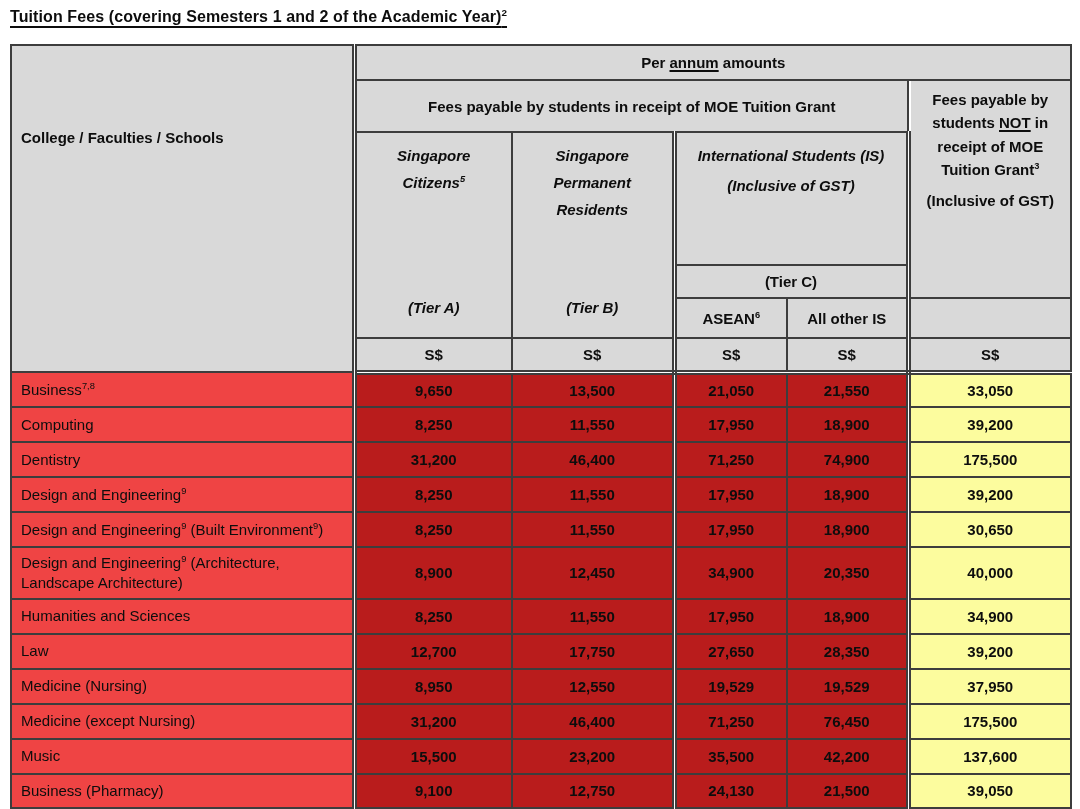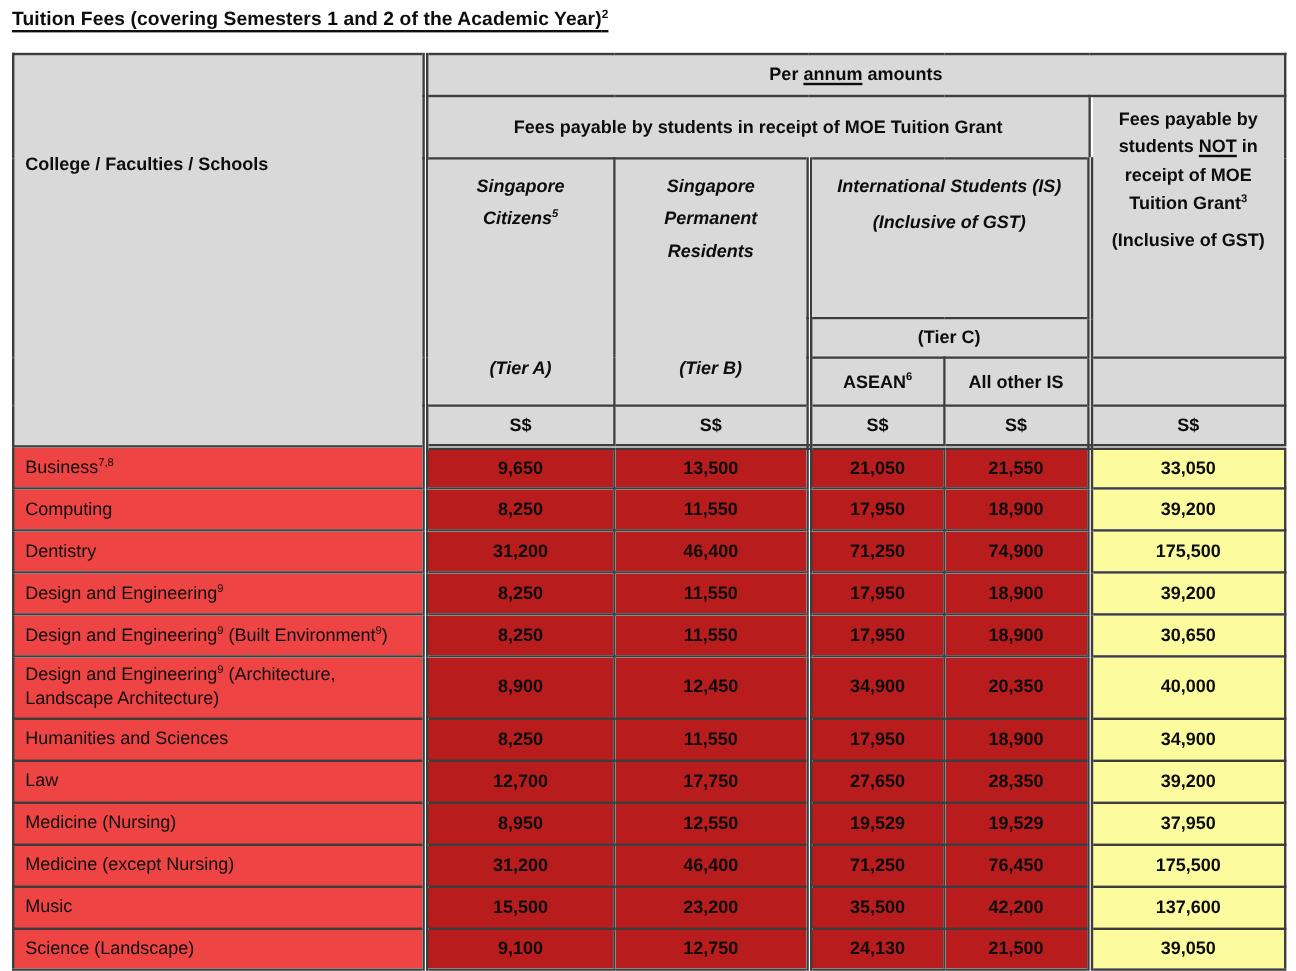--- a/index.html
+++ b/index.html
@@ -231,21 +231,21 @@
       </tr>
       <tr class="data-row">
         <td class="label-cell dbl-r">Music</td>
         <td class="val-cell">15,500</td>
         <td class="val-cell dbl-r">23,200</td>
         <td class="val-cell">35,500</td>
         <td class="val-cell dbl-r">42,200</td>
         <td class="val-cell val-hl">137,600</td>
       </tr>
       <tr class="data-row">
-        <td class="label-cell dbl-r">Science (Landscape)</td>
+        <td class="label-cell dbl-r">Business (Pharmacy)</td>
         <td class="val-cell">9,100</td>
         <td class="val-cell dbl-r">12,750</td>
         <td class="val-cell">24,130</td>
         <td class="val-cell dbl-r">21,500</td>
         <td class="val-cell val-hl">39,050</td>
       </tr>
     </tbody>
 </table>
 
 </body></html>

